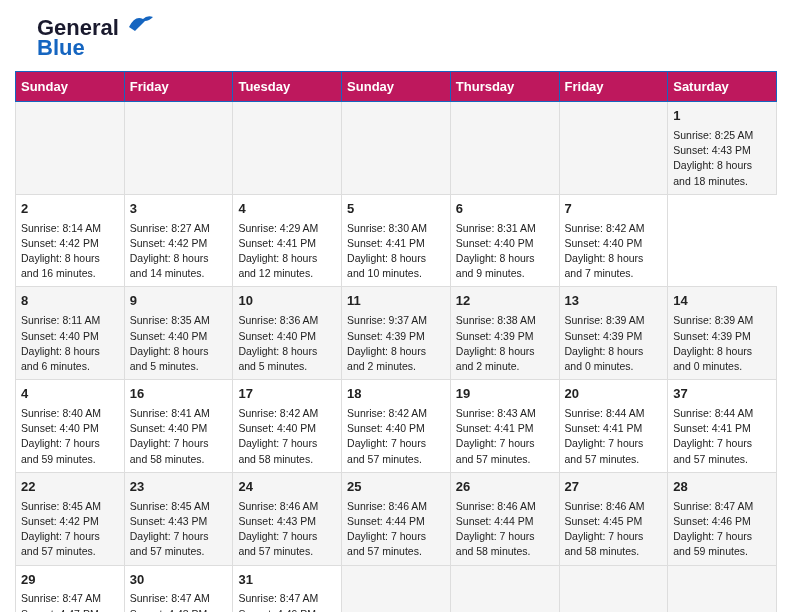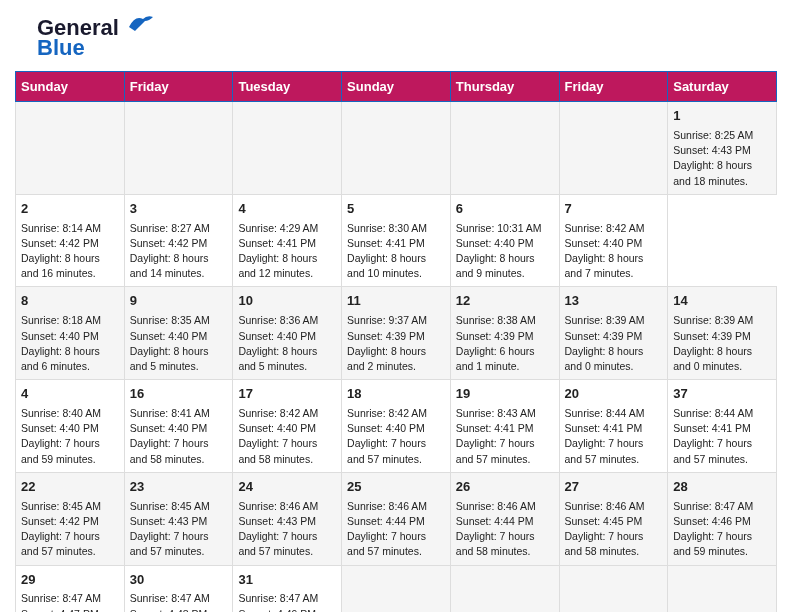--- a/index.html
+++ b/index.html
@@ -112,29 +112,29 @@
         <td class="empty-cell"></td>
         <td class="empty-cell"></td>
         <td class="empty-cell"></td>
         <td><span class="day-number">1</span><span>Sunrise: 8:25 AM</span><br><span>Sunset: 4:43 PM</span><br><span>Daylight: 8 hours and 18 minutes.</span></td>
       </tr>
       <tr>
         <td><span class="day-number">2</span><span>Sunrise: 8:14 AM</span><br><span>Sunset: 4:42 PM</span><br><span>Daylight: 8 hours and 16 minutes.</span></td>
         <td><span class="day-number">3</span><span>Sunrise: 8:27 AM</span><br><span>Sunset: 4:42 PM</span><br><span>Daylight: 8 hours and 14 minutes.</span></td>
         <td><span class="day-number">4</span><span>Sunrise: 4:29 AM</span><br><span>Sunset: 4:41 PM</span><br><span>Daylight: 8 hours and 12 minutes.</span></td>
         <td><span class="day-number">5</span><span>Sunrise: 8:30 AM</span><br><span>Sunset: 4:41 PM</span><br><span>Daylight: 8 hours and 10 minutes.</span></td>
-        <td><span class="day-number">6</span><span>Sunrise: 10:31 AM</span><br><span>Sunset: 4:40 PM</span><br><span>Daylight: 8 hours and 9 minutes.</span></td>
+        <td><span class="day-number">6</span><span>Sunrise: 8:31 AM</span><br><span>Sunset: 4:40 PM</span><br><span>Daylight: 8 hours and 9 minutes.</span></td>
         <td><span class="day-number">7</span><span>Sunrise: 8:42 AM</span><br><span>Sunset: 4:40 PM</span><br><span>Daylight: 8 hours and 7 minutes.</span></td>
       </tr>
       <tr>
-        <td><span class="day-number">8</span><span>Sunrise: 8:18 AM</span><br><span>Sunset: 4:40 PM</span><br><span>Daylight: 8 hours and 6 minutes.</span></td>
+        <td><span class="day-number">8</span><span>Sunrise: 8:11 AM</span><br><span>Sunset: 4:40 PM</span><br><span>Daylight: 8 hours and 6 minutes.</span></td>
         <td><span class="day-number">9</span><span>Sunrise: 8:35 AM</span><br><span>Sunset: 4:40 PM</span><br><span>Daylight: 8 hours and 5 minutes.</span></td>
         <td><span class="day-number">10</span><span>Sunrise: 8:36 AM</span><br><span>Sunset: 4:40 PM</span><br><span>Daylight: 8 hours and 5 minutes.</span></td>
         <td><span class="day-number">11</span><span>Sunrise: 9:37 AM</span><br><span>Sunset: 4:39 PM</span><br><span>Daylight: 8 hours and 2 minutes.</span></td>
-        <td><span class="day-number">12</span><span>Sunrise: 8:38 AM</span><br><span>Sunset: 4:39 PM</span><br><span>Daylight: 6 hours and 1 minute.</span></td>
+        <td><span class="day-number">12</span><span>Sunrise: 8:38 AM</span><br><span>Sunset: 4:39 PM</span><br><span>Daylight: 8 hours and 2 minute.</span></td>
         <td><span class="day-number">13</span><span>Sunrise: 8:39 AM</span><br><span>Sunset: 4:39 PM</span><br><span>Daylight: 8 hours and 0 minutes.</span></td>
         <td><span class="day-number">14</span><span>Sunrise: 8:39 AM</span><br><span>Sunset: 4:39 PM</span><br><span>Daylight: 8 hours and 0 minutes.</span></td>
       </tr>
       <tr>
         <td><span class="day-number">4</span><span>Sunrise: 8:40 AM</span><br><span>Sunset: 4:40 PM</span><br><span>Daylight: 7 hours and 59 minutes.</span></td>
         <td><span class="day-number">16</span><span>Sunrise: 8:41 AM</span><br><span>Sunset: 4:40 PM</span><br><span>Daylight: 7 hours and 58 minutes.</span></td>
         <td><span class="day-number">17</span><span>Sunrise: 8:42 AM</span><br><span>Sunset: 4:40 PM</span><br><span>Daylight: 7 hours and 58 minutes.</span></td>
         <td><span class="day-number">18</span><span>Sunrise: 8:42 AM</span><br><span>Sunset: 4:40 PM</span><br><span>Daylight: 7 hours and 57 minutes.</span></td>
         <td><span class="day-number">19</span><span>Sunrise: 8:43 AM</span><br><span>Sunset: 4:41 PM</span><br><span>Daylight: 7 hours and 57 minutes.</span></td>
         <td><span class="day-number">20</span><span>Sunrise: 8:44 AM</span><br><span>Sunset: 4:41 PM</span><br><span>Daylight: 7 hours and 57 minutes.</span></td>

